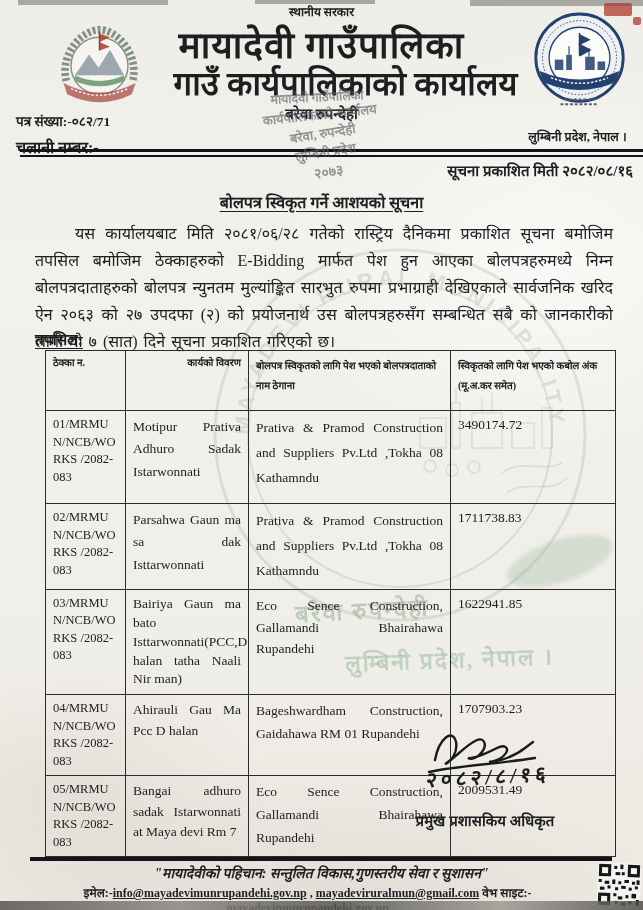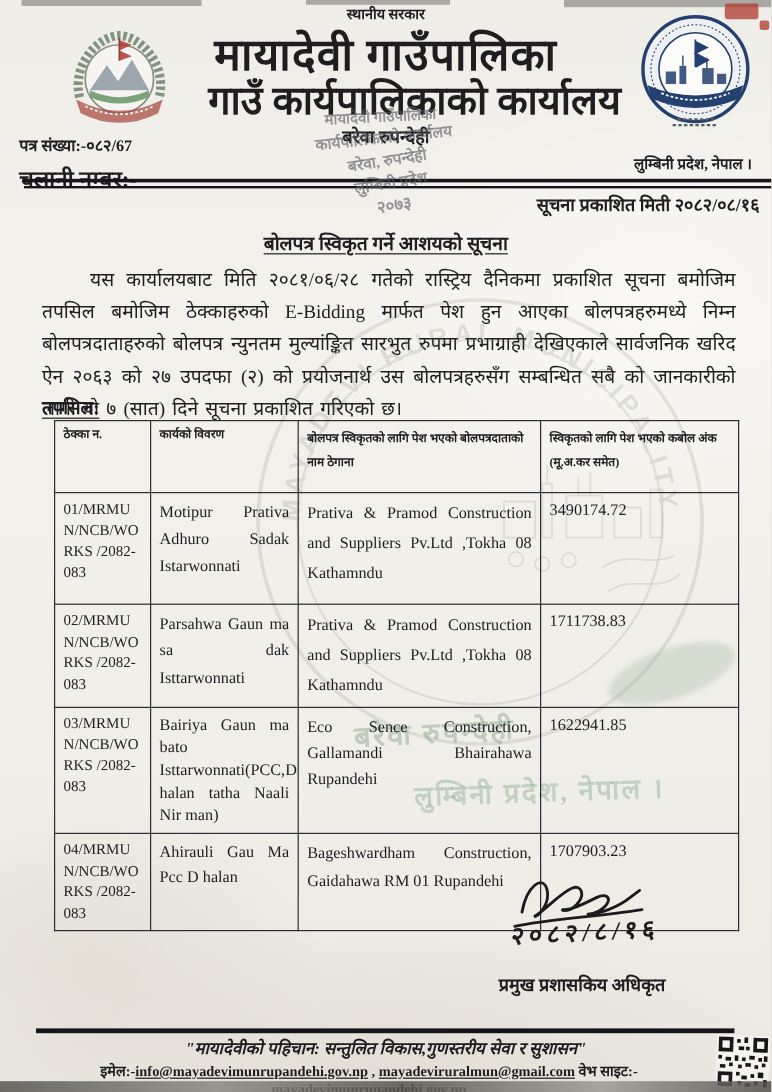--- a/index.html
+++ b/index.html
@@ -20,42 +20,42 @@
   .strip { background:#72716d; opacity:.55; filter:blur(.6px); }
   .redmark { background:#b03a2e; opacity:.75; filter:blur(.4px); border-radius:2px; }
   .bottom-strip { background:linear-gradient(90deg,#55544f,#8a8881 28%,#55544f 52%,#9b9992 78%,#4e4d49); opacity:.85; }
   
   .top-label { top:3px; left:0; width:643px; text-align:center; font-size:12px; font-weight:bold; }
   .office-title { top:18px; left:0; width:643px; text-align:center; font-size:37px; font-weight:bold; letter-spacing:1px; }
   .office-subtitle { top:60px; left:0; width:643px; text-align:center; font-size:33px; font-weight:bold;padding-left:48px; }
   .office-address { top:103px; left:0; width:643px; text-align:center; font-size:15px; font-weight:bold; }
   .province-label { top:128px; left:515px; width:125px; text-align:center; font-size:12.5px; font-weight:bold; }
   .letter-no { top:112px; left:16px; font-size:13.5px; font-weight:bold; }
-  .dispatch-no { top:136px; left:16px; font-size:19px; font-weight:bold; }
+  .dispatch-no { top:136px; left:16px; font-size:16px; font-weight:bold; }
   .double-rule { top:149px; left:20px; right:0; height:8px; border-top:3.5px solid #14141a; border-bottom:2px solid #14141a; }
   .publish-date { top:160px; left:390px; width:243px; text-align:right; font-size:15px; font-weight:bold; }
   
   .round-stamp { top:88px; left:238px; width:170px; transform:rotate(-9deg); color:rgba(88,92,99,.62);
     text-align:center; font-weight:bold; line-height:1.45; font-size:13px; z-index:4; }
   .round-stamp .s1 { transform:rotate(6deg); font-size:12.5px; }
   .round-stamp .s2 { transform:rotate(3deg); }
   .round-stamp .s5 { font-size:14px; }
   
   .notice-heading { top:191px; left:0; width:643px; text-align:center; font-size:16px; font-weight:bold;
     text-decoration:underline; text-underline-offset:3px; }
   .notice-body { top:220px; left:35px; width:578px; font-size:16px; line-height:27px; text-align:justify;
     text-indent:40px; word-spacing:2px; }
   .tapasil { top:328px; left:35px; font-size:15.5px; font-weight:bold; text-decoration:underline; text-underline-offset:3px; }
   
   .bid-table { position:absolute; top:350px; left:45px; width:570px; border-collapse:collapse; table-layout:fixed; z-index:3; }
   .bid-table th, .bid-table td { border:1.6px solid #2c2c30; vertical-align:top; padding:5px 7px; background:transparent; }
   .bid-table thead tr { height:60px; }
   .bid-table th { font-size:10px; font-weight:bold; text-align:left; line-height:2.0; }
   .bid-table th.h1 { line-height:1.4; }
-  .bid-table th.h2 { text-align:left; line-height:1.4;margin-top:46px; }
+  .bid-table th.h2 { text-align:right; line-height:1.4;margin-top:46px; }
   .bid-table tbody tr:nth-child(1) { height:93px; }
   .bid-table tbody tr:nth-child(2) { height:76px; }
   .bid-table tbody tr:nth-child(3) { height:63px; }
   .bid-table tbody tr:nth-child(4) { height:46px;margin-top:12px; }
   .bid-table tbody tr:nth-child(5) { height:62px; }
   .cell-no { font-size:12.5px; line-height:1.4; word-break:break-all; padding-top:14px; }
   .bid-table tbody tr:nth-child(3) .cell-no, .bid-table tbody tr:nth-child(4) .cell-no,
   .bid-table tbody tr:nth-child(5) .cell-no { padding-top:5px; }
   .cell-work { font-size:13.5px; line-height:1.65; text-align:justify; }
   .cell-bidder { font-size:13.5px; line-height:1.85; text-align:justify; }
@@ -150,21 +150,21 @@
       <line x1="39" y1="36" x2="39" y2="45" stroke="#24406e" stroke-width="1.4"></line>
       <line x1="60" y1="38" x2="60" y2="47" stroke="#24406e" stroke-width="1.4"></line>
     </g>
     <path d="M8,62 Q50,80 92,62 L88,74 Q50,90 12,74 Z" fill="#24406e"></path>
     <path d="M20,69 Q50,81 80,69" stroke="#eef0f2" stroke-width="1.6" fill="none" stroke-dasharray="2.5 1.8"></path>
     <line x1="34" y1="92" x2="66" y2="92" stroke="#55606e" stroke-width="2" stroke-dasharray="3 2"></line>
     <line x1="30" y1="97" x2="70" y2="97" stroke="#55606e" stroke-width="2" stroke-dasharray="3 2"></line>
   </svg>
   <div class="abs dev province-label">लुम्बिनी प्रदेश, नेपाल ।</div>
 
-  <div class="abs dev letter-no">पत्र संख्या:-०८२/67</div>
+  <div class="abs dev letter-no">पत्र संख्या:-०८२/71</div>
   <div class="abs dev dispatch-no">चलानी नम्बर:-</div>
   <div class="abs double-rule"></div>
 
   <div class="abs dev round-stamp">
     <div class="s1">मायादेवी गाउँपालिका</div>
     <div class="s2">कार्यपालिकाको कार्यालय</div>
     <div class="s3">बरेवा, रुपन्देही</div>
     <div class="s4">लुम्बिनी प्रदेश</div>
     <div class="s5">२०७३</div>
   </div>
@@ -207,20 +207,26 @@
         <td class="cell-no">03/MRMUN/NCB/WORKS /2082-083</td>
         <td class="cell-work" style="line-height:1.4">Bairiya Gaun ma bato Isttarwonnati(PCC,D halan tatha Naali Nir man)</td>
         <td class="cell-bidder" style="line-height:1.6">Eco Sence Construction, Gallamandi Bhairahawa Rupandehi</td>
         <td class="cell-amount">1622941.85</td>
       </tr>
       <tr>
         <td class="cell-no">04/MRMUN/NCB/WORKS /2082-083</td>
         <td class="cell-work" style="line-height:1.5">Ahirauli Gau Ma Pcc D halan</td>
         <td class="cell-bidder" style="line-height:1.7">Bageshwardham Construction, Gaidahawa RM 01 Rupandehi</td>
         <td class="cell-amount">1707903.23</td>
+      </tr>
+      <tr>
+        <td class="cell-no">05/MRMUN/NCB/WORKS /2082-083</td>
+        <td class="cell-work" style="line-height:1.5">Bangai adhuro sadak Istarwonnati at Maya devi Rm 7</td>
+        <td class="cell-bidder" style="line-height:1.7">Eco Sence Construction, Gallamandi Bhairahawa Rupandehi</td>
+        <td class="cell-amount">2009531.49</td>
       </tr>
     </tbody>
   </table>
 
   <svg class="abs sig-svg" width="115" height="55" viewBox="0 0 115 55">
     <g fill="none" stroke="#1b1b1e" stroke-width="2.4" stroke-linecap="round">
       <path d="M10,38 C14,16 28,6 31,20 C33,30 26,40 20,42 C30,36 42,22 52,18 C60,15 62,24 57,30 C53,36 46,38 43,36 C50,37 62,31 72,26 C80,22 84,26 81,31 C78,36 70,40 64,40 C74,40 90,34 100,26 L108,20"></path>
       <path d="M4,50 C30,44 72,42 110,36"></path>
     </g>
   </svg>

